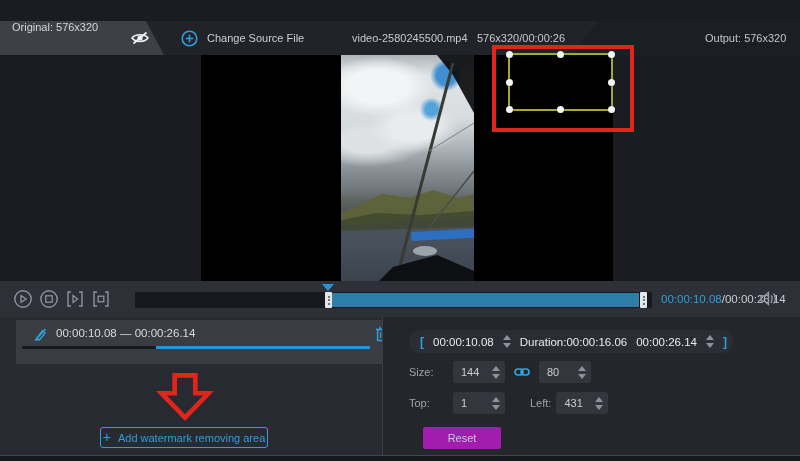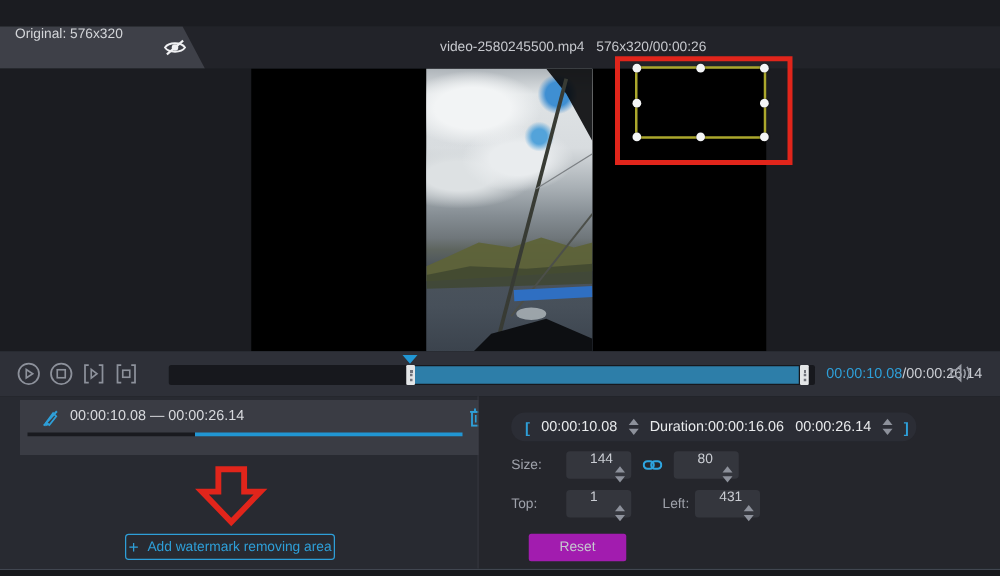--- a/index.html
+++ b/index.html
@@ -92,21 +92,21 @@
   .trim-pill .tval { color:#E8EAEC; }
   .trim-pill .dur { color:#E8EAEC; }
   .spinner { display:flex; flex-direction:column; gap:3px; cursor:pointer; }
   .sp-up { width:0; height:0; border-left:4px solid transparent; border-right:4px solid transparent;
     border-bottom:5px solid #8D919B; }
   .sp-dn { width:0; height:0; border-left:4px solid transparent; border-right:4px solid transparent;
     border-top:5px solid #8D919B; }
   .frow { position:absolute; left:26px; display:flex; align-items:center; }
   .frow .flabel { color:#9FA2AB; width:32px; }
   .field { display:flex; align-items:center; background:#34363D; border-radius:3px;
-    height:22px; width:52px;flex-direction:column; }
+    height:22px; width:52px; }
   .field input { background:transparent; border:none; outline:none; color:#CACDD3;
     font-size:11px; width:30px; padding-left:8px; font-family:inherit; }
   .field .spinner { margin-left:auto; margin-right:5px; }
   .link-wrap { margin:0 9px; cursor:pointer; display:flex; }
   .reset-btn { position:absolute; left:40px; top:110px; width:78px; height:22px;
     background:#a21caf; border:none; border-radius:2px; color:#C6C9CF; font-size:11px;
     cursor:pointer; font-family:inherit; }
 </style>
 </head>
 <body>
@@ -118,22 +118,35 @@
     <div class="tab-original">
       <span class="lbl">Original: 576x320</span>
     </div>
     <span class="eye-wrap">
       <svg width="24" height="20" viewBox="0 0 24 20">
         <path d="M4 10 C7 5.5 17 5.5 20 10 C17 14.5 7 14.5 4 10 Z" fill="none" stroke="#F0F1F3" stroke-width="1.5"></path>
         <circle cx="12" cy="10" r="2.6" fill="#F0F1F3"></circle>
         <line x1="5.5" y1="15.5" x2="18.5" y2="4.5" stroke="#F0F1F3" stroke-width="1.7"></line>
       </svg>
     </span>
+    <div class="change-src">
+      <span style="display:flex;">
+        <svg width="17" height="17" viewBox="0 0 17 17">
+          <circle cx="8.5" cy="8.5" r="7.3" fill="none" stroke="#2E9FD8" stroke-width="1.6"></circle>
+          <line x1="8.5" y1="4.7" x2="8.5" y2="12.3" stroke="#2E9FD8" stroke-width="1.6"></line>
+          <line x1="4.7" y1="8.5" x2="12.3" y2="8.5" stroke="#2E9FD8" stroke-width="1.6"></line>
+        </svg>
+      </span>
+      <span class="lbl">Change Source File</span>
+    </div>
     <span class="filename">video-2580245500.mp4</span>
     <span class="dims">576x320/00:00:26</span>
+    <div class="out-wedge">
+      <span class="lbl">Output: 576x320</span>
+    </div>
   </div>
 
   <div class="stage">
     <div class="letterbox">
       <div class="video-frame">
         <svg width="133" height="226" viewBox="0 0 133 226">
           <polygon points="96,0 133,0 133,58 112,20" fill="#0B0C0E" opacity="0.92"></polygon>
           <polygon points="0,158 18,150 42,139 68,143 92,135 118,143 133,139 133,162 0,170" fill="#5E6338" opacity="0.95"></polygon>
           <polygon points="0,165 35,158 80,160 133,156 133,172 0,176" fill="#3F4630" opacity="0.8"></polygon>
           <line x1="112" y1="8" x2="57" y2="218" stroke="#383B34" stroke-width="3"></line>

